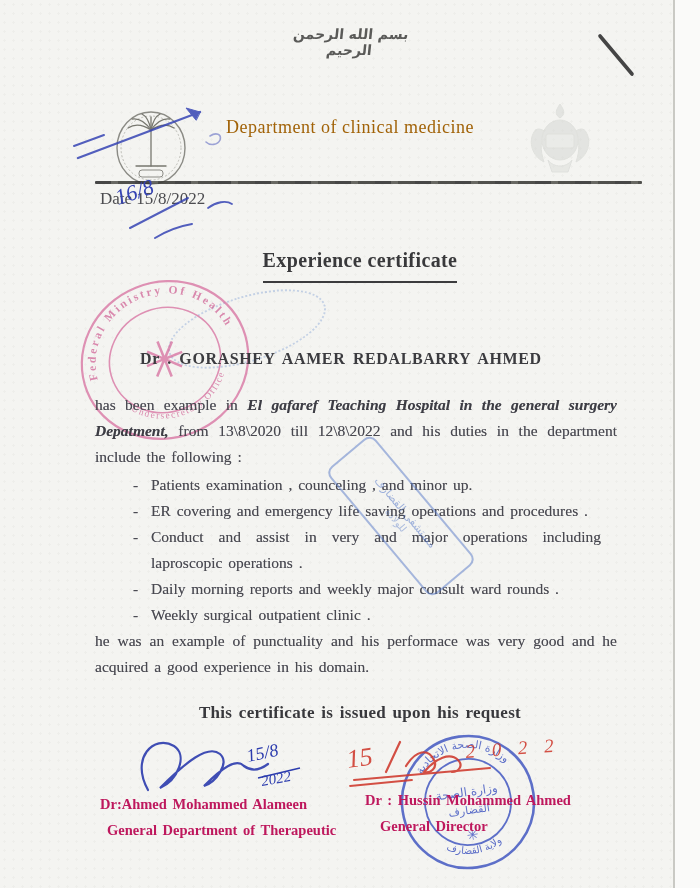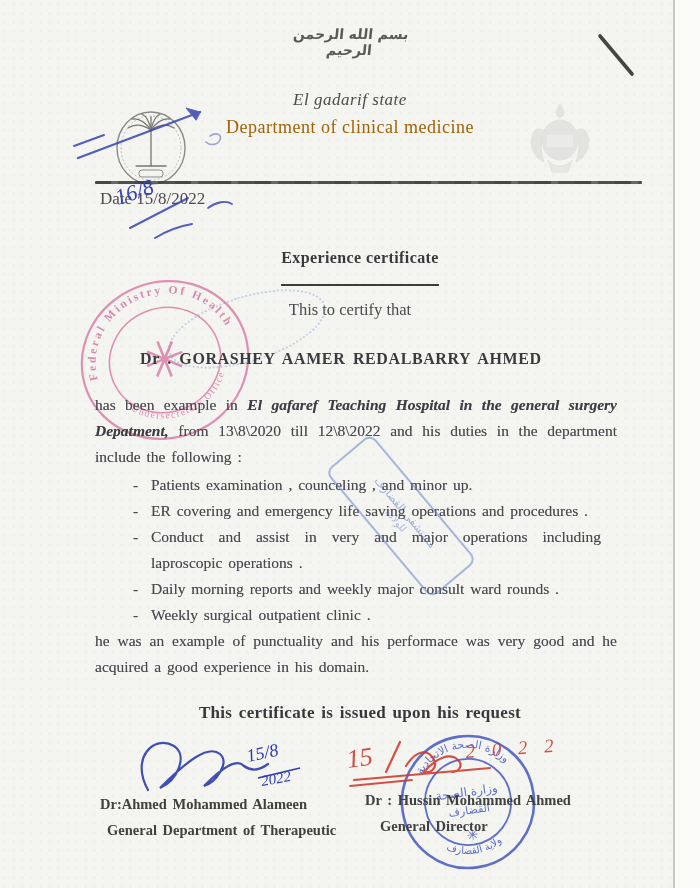--- a/index.html
+++ b/index.html
@@ -9,48 +9,47 @@
          background-image:radial-gradient(rgba(90,90,80,0.035) 1px, transparent 1.2px);
          background-size:9px 9px;border-right:2px solid #c9c9c4;}
   .edge-strip{position:absolute;right:0;top:0;width:25px;height:888px;background:#fafaf9;}
   .abs{position:absolute;}
   .ctr{text-align:center;}
   .hdr-italic{font-style:italic;font-size:17px;color:#4c4c4e;letter-spacing:.5px;}
   .hdr-plain{font-size:18px;color:#a16207;letter-spacing:.5px;}
   .bismillah{font-family:"DejaVu Sans",sans-serif;font-size:14px;font-weight:bold;color:#5a5a58;
              transform:skewX(-6deg);}
   .date-line{font-size:17px;color:#4c4c50;}
-  .title{font-size:16px;font-weight:bold;color:#39393b;letter-spacing:.4px;
-         border-bottom:2.4px solid #3c3c3e;padding-bottom:17px;display:inline-block;}
+  .title{font-size:20px;font-weight:bold;color:#39393b;letter-spacing:.4px;
+         border-bottom:2.4px solid #3c3c3e;padding-bottom:9px;display:inline-block;}
   .certify{font-size:16.5px;color:#4a4a4e;}
   .docname{font-size:16px;font-weight:bold;color:#3b3b3f;letter-spacing:.6px;word-spacing:3px;}
   .bodytext{font-size:15.5px;line-height:26px;color:#494950;text-align:justify;word-spacing:2px;
             text-shadow:0 0 .4px rgba(40,40,60,.45);}
   .bodytext .bolditalic{font-weight:bold;font-style:italic;color:#3d3d44;}
   ul.duties{list-style:none;margin:2px 0 0 0;padding:0 0 0 38px;width:468px;}
   ul.duties li{position:relative;text-align:justify;line-height:26px;margin:0;padding-left:18px;}
   ul.duties li::before{content:"-";position:absolute;left:0;top:0;color:#494950;}
   .closingtext{width:522px;margin-top:1px;}
   .request{font-size:17px;font-weight:bold;color:#38383c;letter-spacing:.3px;word-spacing:2px;}
-  .signame{font-size:14.5px;font-weight:bold;color:#404040;line-height:25px;word-spacing:2px;text-align:right;}
+  .signame{font-size:14.5px;font-weight:bold;color:#be185d;line-height:25px;word-spacing:2px;text-align:right;}
   .hr-scan{height:3px;background:repeating-linear-gradient(90deg,#2f2f2f 0 16px,#55554f 16px 23px,#3a3a36 23px 40px);
            opacity:.88;border-radius:1px;}
   svg text{font-family:"Liberation Serif",serif;}
   svg text.ar{font-family:"DejaVu Sans",sans-serif;}
   .ar{font-family:"DejaVu Sans",sans-serif;}
 </style>
 </head>
 <body>
 
 <div class="stage">
   <div class="paper"></div>
   <div class="edge-strip"></div>
 
   <div class="abs ctr bismillah" style="left:270px;top:26px;width:160px;">بسم الله الرحمن الرحيم</div>
-  <div class="abs ctr hdr-italic" style="left:200px;top:90px;width:300px;">El gadarif  state</div>
   <div class="abs ctr hdr-plain" style="left:175px;top:117px;width:350px;">Department of clinical medicine</div>
 
   <svg class="abs" style="left:112px;top:108px;" width="78" height="80" viewBox="0 0 78 80">
     <ellipse cx="39" cy="40" rx="34" ry="36" fill="none" stroke="#8b8b85" stroke-width="1.4"></ellipse>
     <ellipse cx="39" cy="40" rx="30" ry="32" fill="none" stroke="#a5a59e" stroke-width=".7" stroke-dasharray="2 2"></ellipse>
     <g stroke="#77776f" stroke-width="1.3" fill="none" stroke-linecap="round">
       <path d="M39 58 L39 22"></path>
       <path d="M39 22 C30 16 22 16 16 20"></path>
       <path d="M39 22 C48 16 56 16 62 20"></path>
       <path d="M39 22 C32 12 26 10 20 11"></path>
@@ -79,21 +78,20 @@
   <svg class="abs" style="left:592px;top:28px;" width="55" height="55" viewBox="0 0 55 55">
     <path d="M8 8 L40 46" stroke="#454545" stroke-width="3.6" stroke-linecap="round" fill="none"></path>
   </svg>
 
   <div class="abs date-line" style="left:100px;top:189px;">Date 15/8/2022</div>
 
   <div class="abs ctr" style="left:180px;top:249px;width:360px;">
     <span class="title">Experience certificate</span>
   </div>
 
-  <div class="abs ctr certify" style="left:200px;top:300px;width:300px;">This to certify that</div>
 
   <div class="abs" style="left:165px;top:296px;width:160px;height:62px;border:2px dotted rgba(100,140,205,.33);
        border-radius:50%;transform:rotate(-17deg);"></div>
 
   <svg class="abs" style="left:70px;top:270px;" width="190" height="180" viewBox="0 0 190 180">
     <g transform="rotate(-22 95 90)" opacity="0.72">
       <ellipse cx="95" cy="90" rx="84" ry="78" fill="none" stroke="#d66a9c" stroke-width="2.2"></ellipse>
       <ellipse cx="95" cy="90" rx="56" ry="52" fill="none" stroke="#d66a9c" stroke-width="1.6"></ellipse>
       <path id="pArcT" d="M 25 90 A 70 66 0 0 1 165 90" fill="none"></path>
       <path id="pArcB" d="M 33 90 A 62 58 0 0 0 157 90" fill="none"></path>

